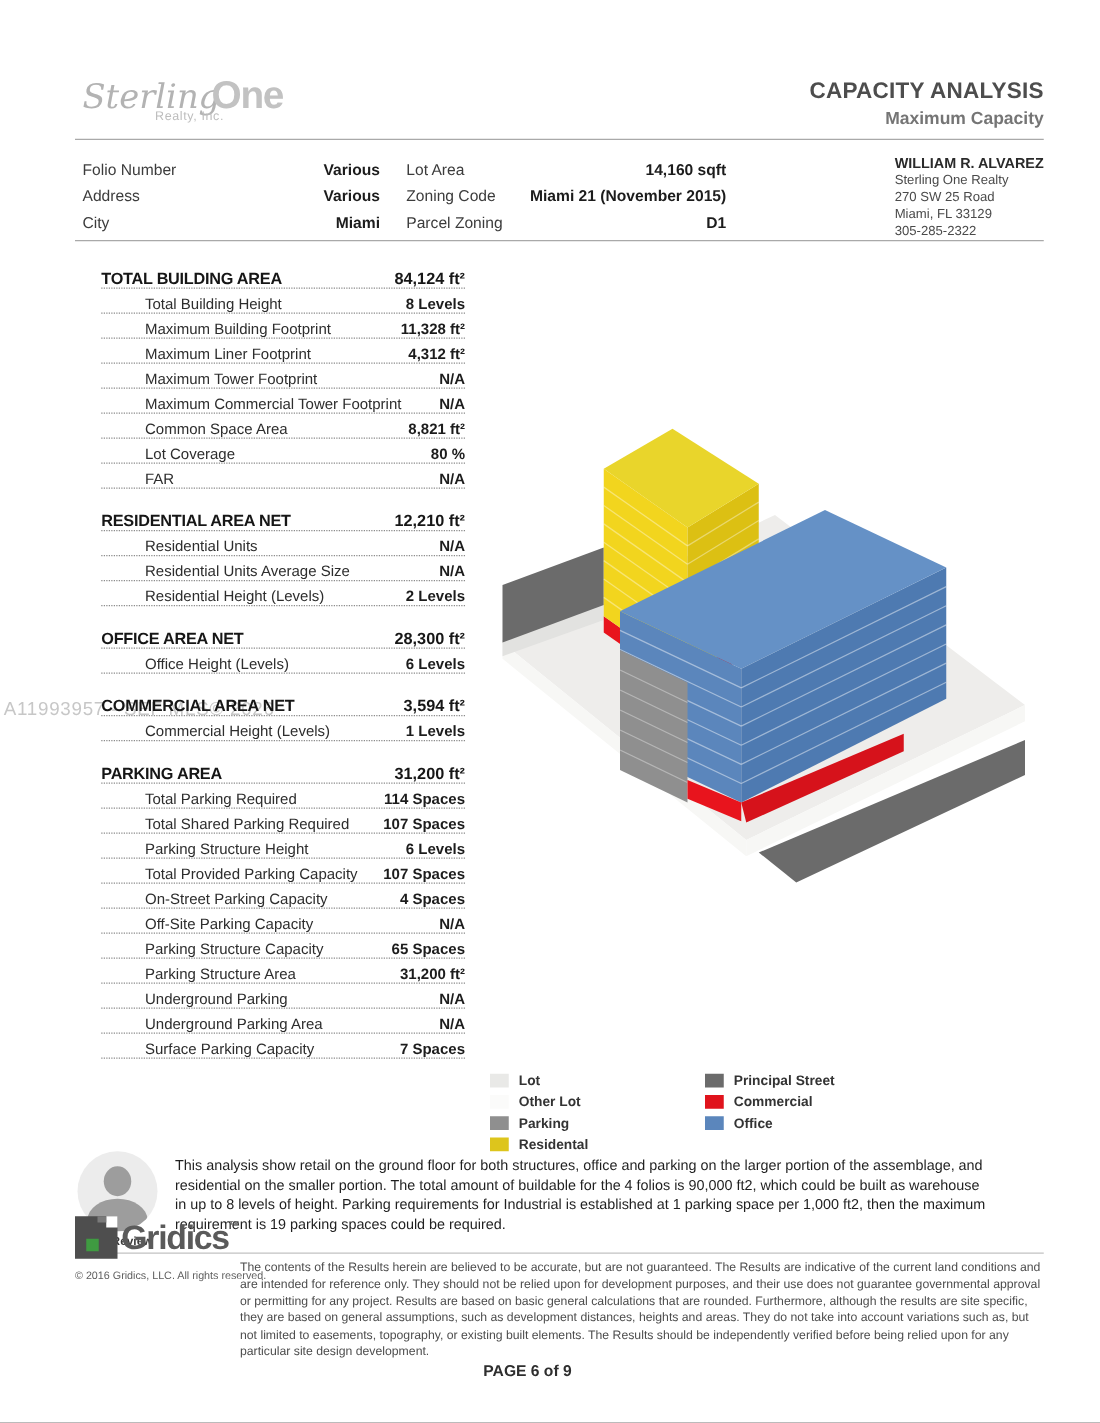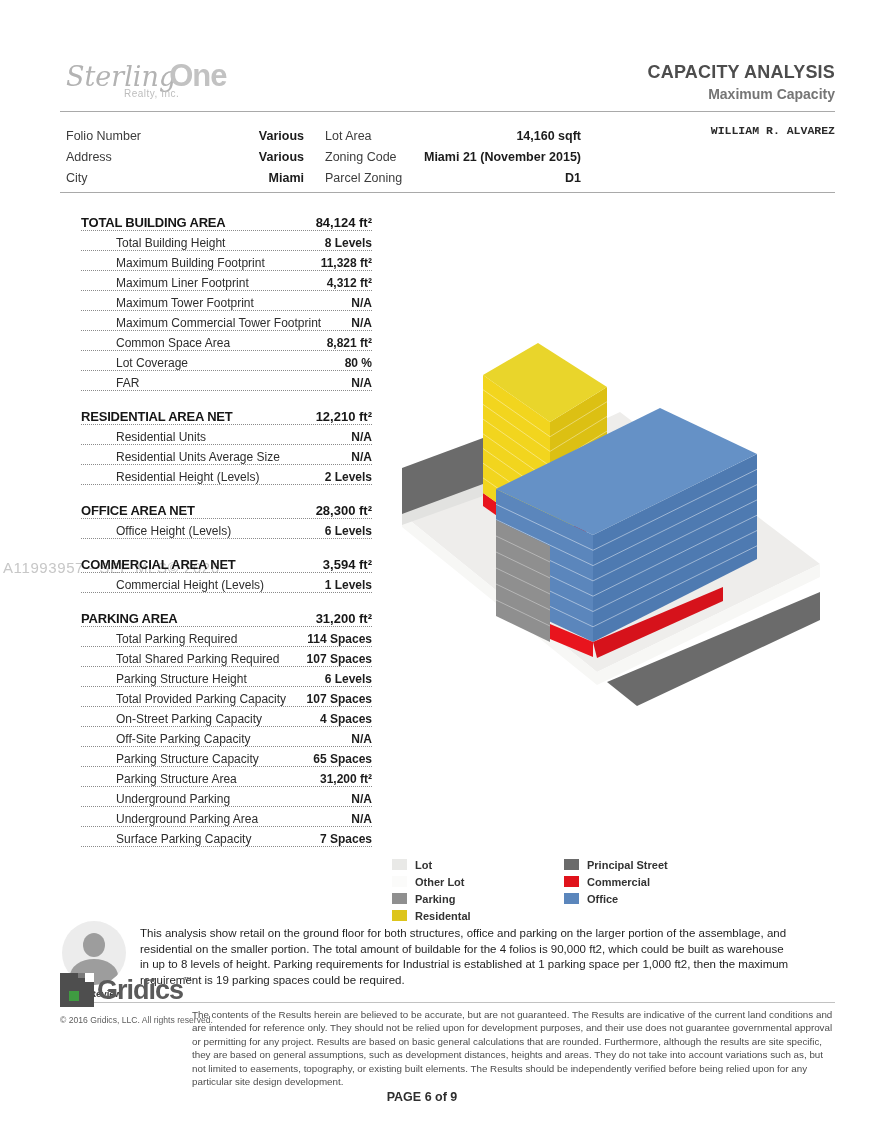--- a/index.html
+++ b/index.html
@@ -16,21 +16,21 @@
   .rpt-title .t1{font-size:18px;font-weight:bold;color:#4d4d4d;letter-spacing:.2px;}
   .rpt-title .t2{font-size:14px;font-weight:bold;color:#757575;margin-top:3px;}
   .rule{position:absolute;left:60px;right:45px;border-top:1px solid #a9a9a9;height:0;}
   .rule1{top:111px;} .rule2{top:192px;}
   
   .info-col{position:absolute;top:126px;}
   .info-col.c1{left:66px;width:238px;}
   .info-col.c2{left:325px;width:256px;}
   .info-row{display:flex;justify-content:space-between;font-size:12.5px;line-height:21px;color:#3c3c3c;}
   .info-row .info-value{font-weight:bold;color:#1c1c1c;text-align:right;}
-  .contact{position:absolute;right:45px;top:124px;text-align:left;font-family:Liberation Mono, monospace;}
+  .contact{position:absolute;right:45px;top:124px;text-align:left;}
   .contact-name{font-size:11.5px;font-weight:bold;color:#2a2a2a;line-height:14px;}
   .contact-line{font-size:10.5px;color:#4a4a4a;line-height:13.5px;}
   
   .cap-table{position:absolute;left:60px;top:210px;width:312px;}
   .sect{margin-bottom:13px;margin-left:21px;}
   .sect-head,.t-row{display:flex;justify-content:space-between;align-items:flex-end;
     border-bottom:1.5px dotted #8b8b8b;}
   .sect-head{height:20px;}
   .sect-head .s-title{font-size:13px;font-weight:bold;color:#161616;letter-spacing:-.2px;}
   .sect-head .s-value{font-size:13px;font-weight:bold;color:#161616;}
@@ -114,20 +114,26 @@
         <div class="info-label">Zoning Code</div>
         <div class="info-value">Miami 21 (November 2015)</div>
       </div>
       <div class="info-row">
         <div class="info-label">Parcel Zoning</div>
         <div class="info-value">D1</div>
       </div>
     </div>
   <div class="contact">
     <div class="contact-name">WILLIAM R. ALVAREZ</div>
+    <div id="contact-lines">
+        <div class="contact-line">Sterling One Realty</div>
+        <div class="contact-line">270 SW 25 Road</div>
+        <div class="contact-line">Miami, FL 33129</div>
+        <div class="contact-line">305-285-2322</div>
+      </div>
   </div>
   <div class="rule rule2"></div>
 
   <div class="cap-table" id="cap-table">
       <div class="sect">
         <div class="sect-head">
           <div class="s-title">TOTAL BUILDING AREA</div>
           <div class="s-value">84,124 ft²</div>
         </div>
         <div class="t-row">

